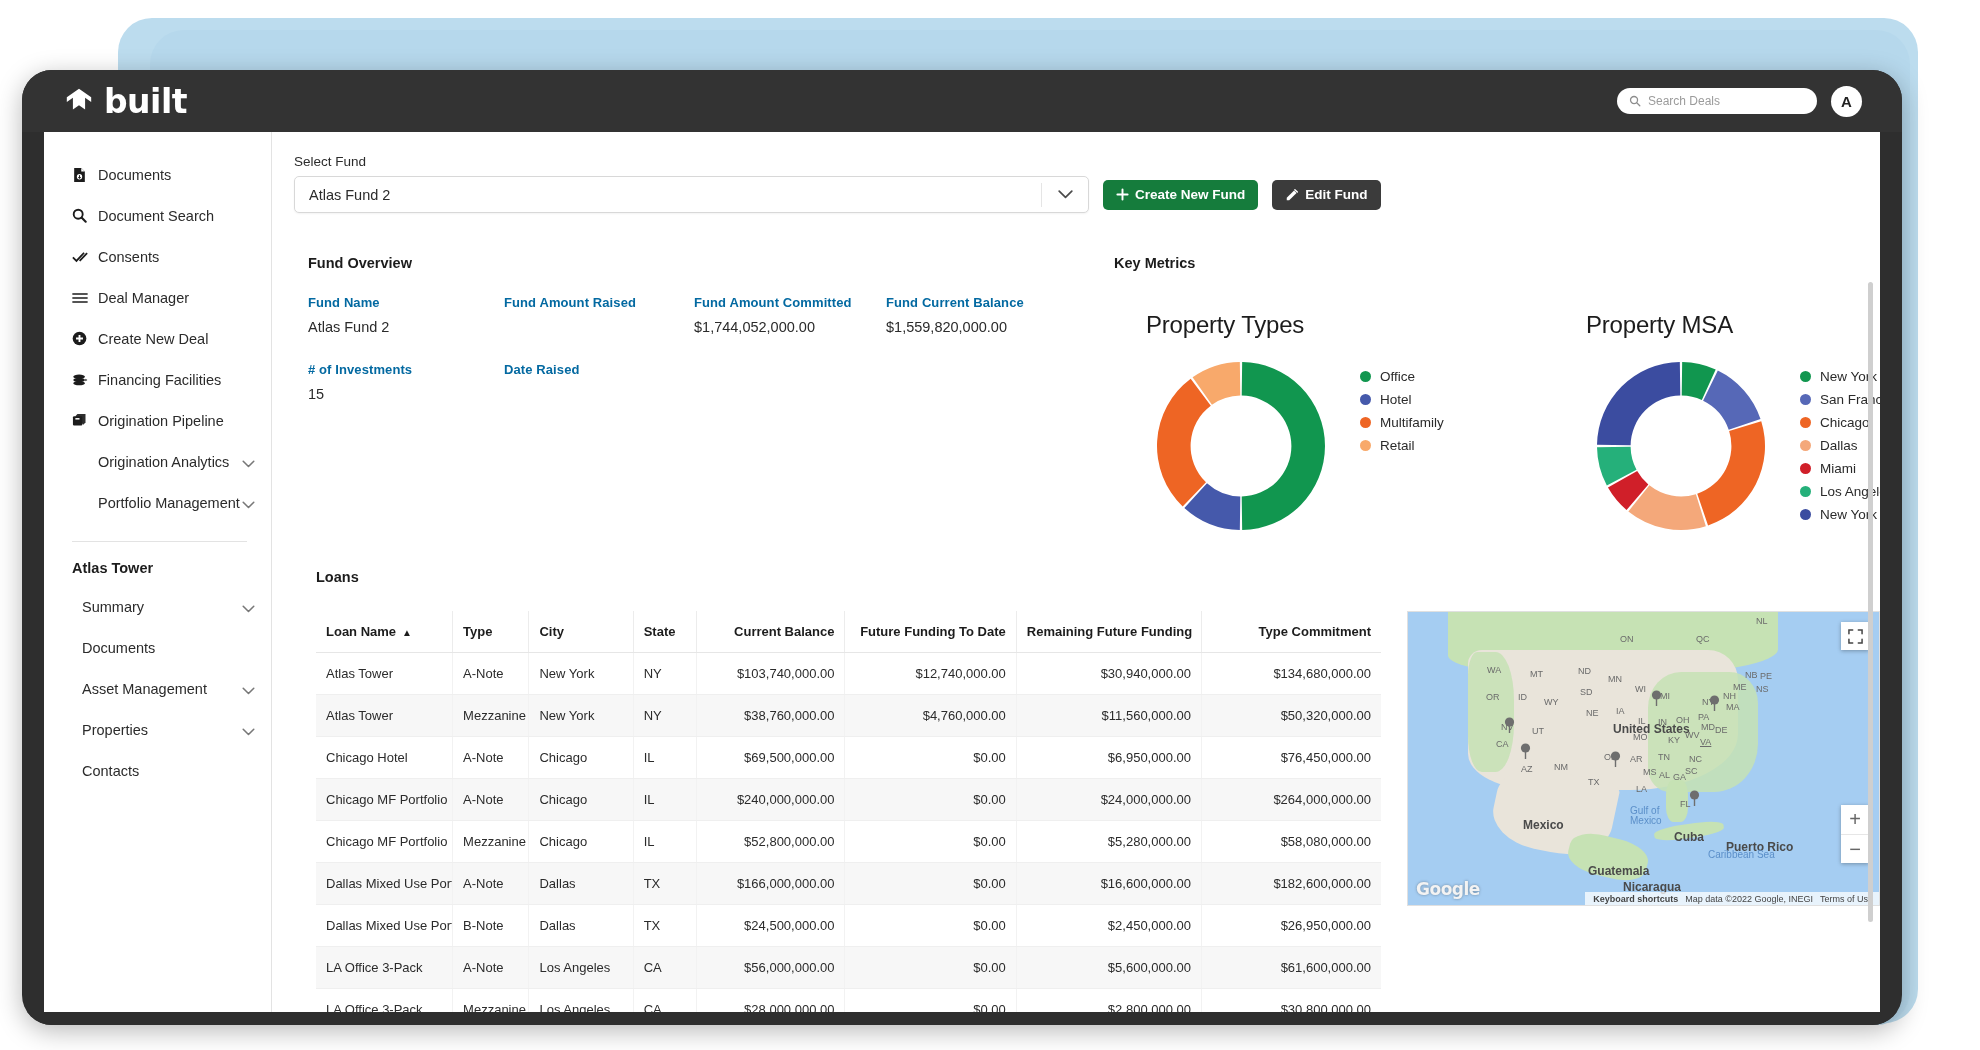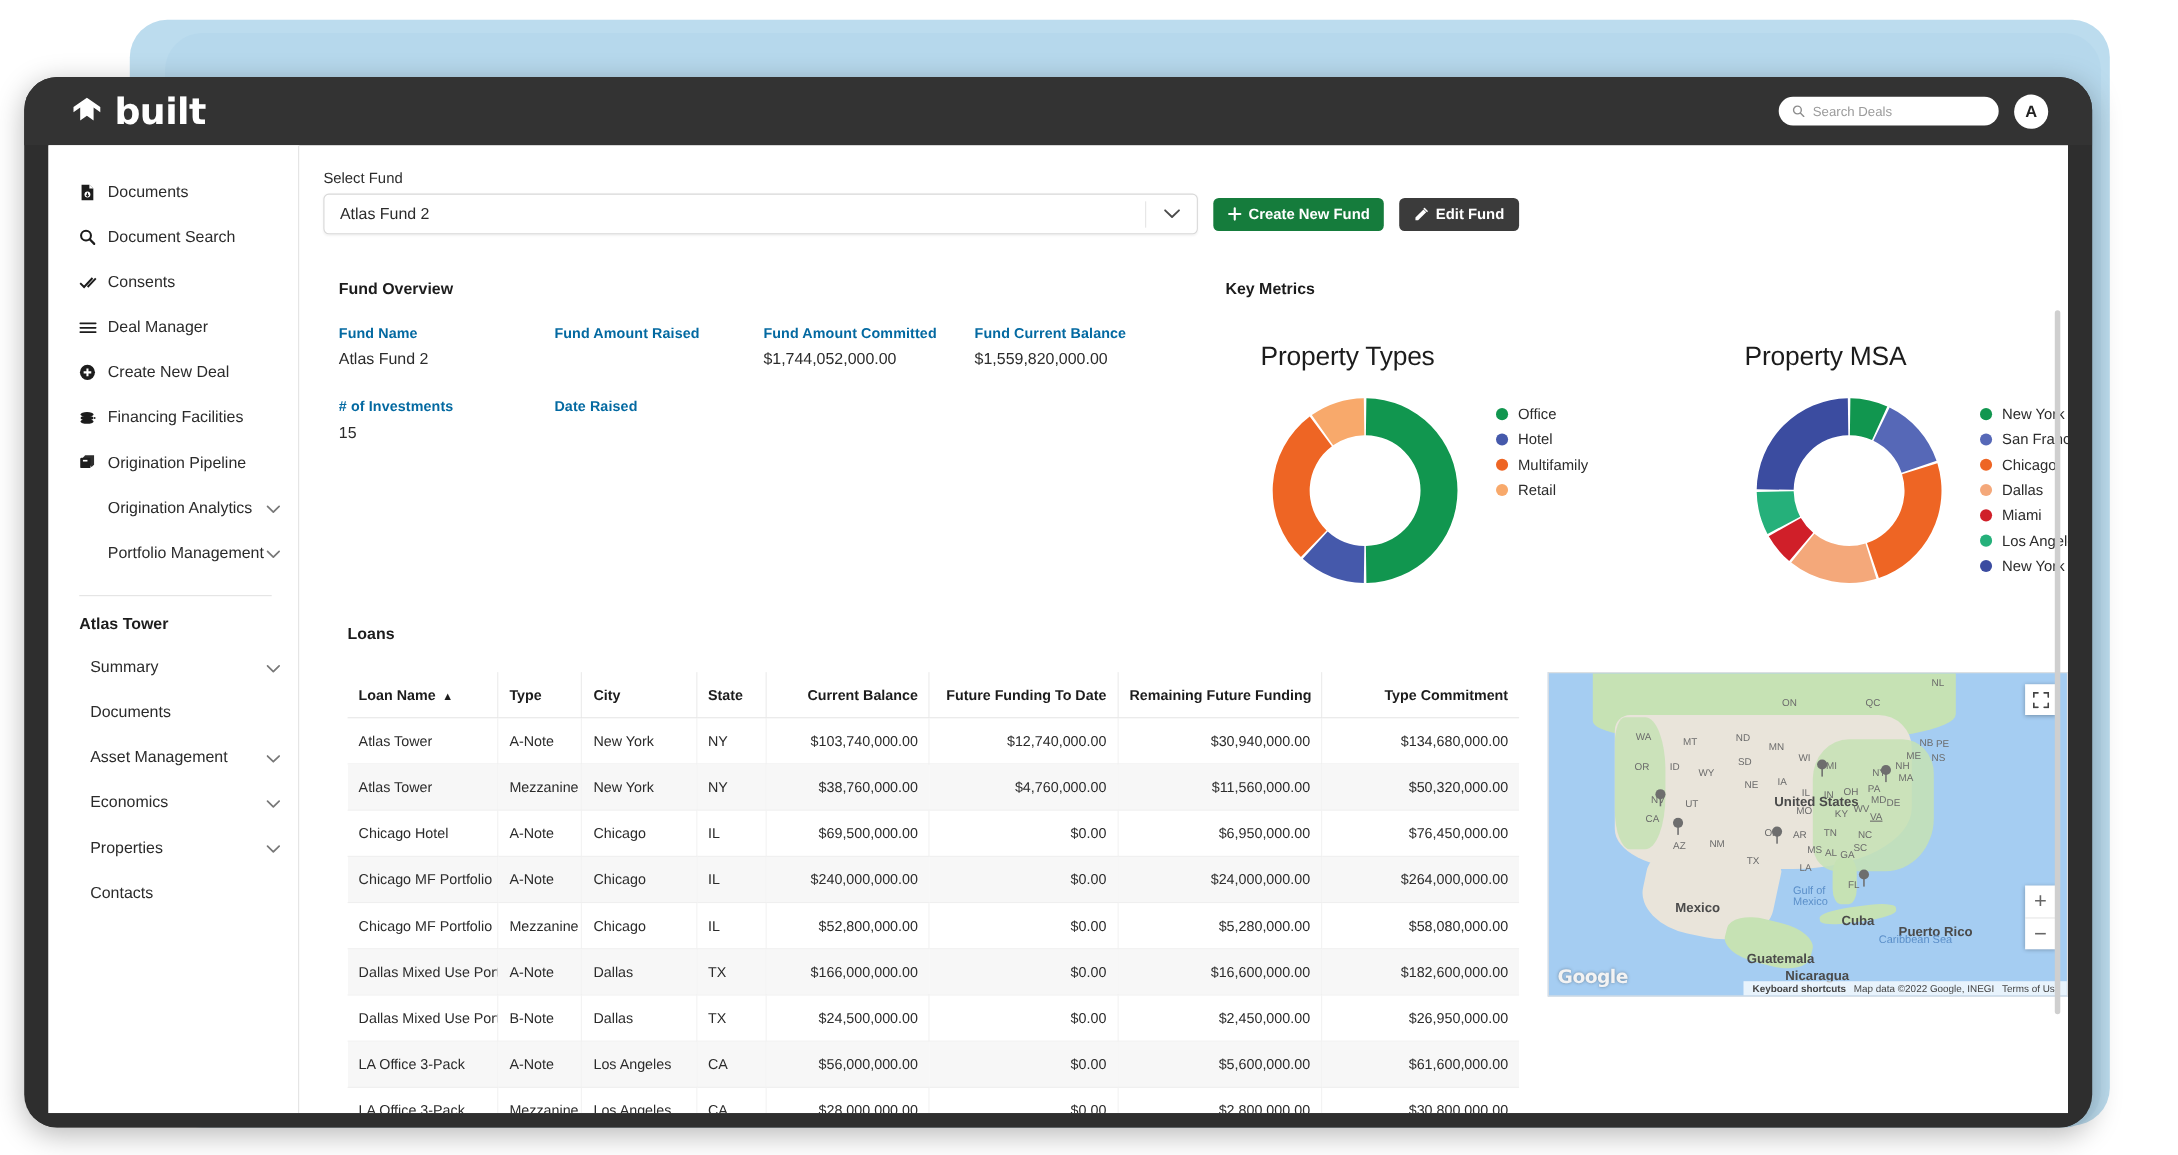--- a/index.html
+++ b/index.html
@@ -379,26 +379,20 @@
               <span class="lbl">Summary</span>
               <span class="chev"><svg viewBox="0 0 14 9">
                   <path d="M1.3 1.4 L7 7 L12.7 1.4" fill="none" stroke="#4b4b4b" stroke-width="1.7" stroke-linecap="round" stroke-linejoin="round"></path>
                 </svg></span>
             </div>
             <div class="nav-item indent">
               <span class="lbl">Documents</span>
             </div>
             <div class="nav-item indent">
               <span class="lbl">Asset Management</span>
-              <span class="chev"><svg viewBox="0 0 14 9">
-                  <path d="M1.3 1.4 L7 7 L12.7 1.4" fill="none" stroke="#4b4b4b" stroke-width="1.7" stroke-linecap="round" stroke-linejoin="round"></path>
-                </svg></span>
-            </div>
-            <div class="nav-item indent">
-              <span class="lbl">Economics</span>
               <span class="chev"><svg viewBox="0 0 14 9">
                   <path d="M1.3 1.4 L7 7 L12.7 1.4" fill="none" stroke="#4b4b4b" stroke-width="1.7" stroke-linecap="round" stroke-linejoin="round"></path>
                 </svg></span>
             </div>
             <div class="nav-item indent">
               <span class="lbl">Properties</span>
               <span class="chev"><svg viewBox="0 0 14 9">
                   <path d="M1.3 1.4 L7 7 L12.7 1.4" fill="none" stroke="#4b4b4b" stroke-width="1.7" stroke-linecap="round" stroke-linejoin="round"></path>
                 </svg></span>
             </div>

